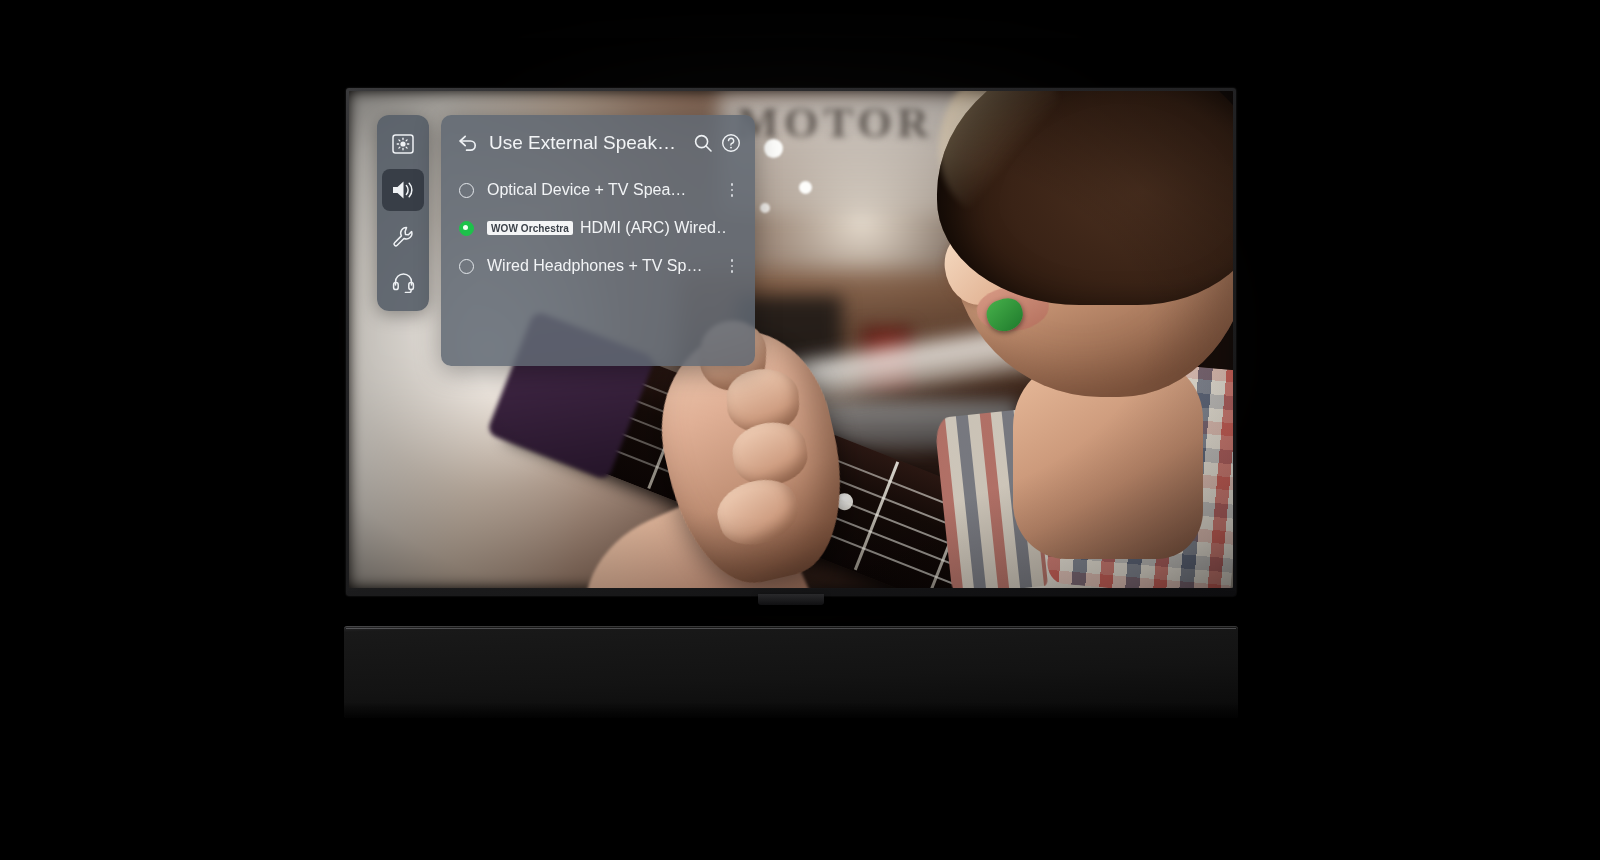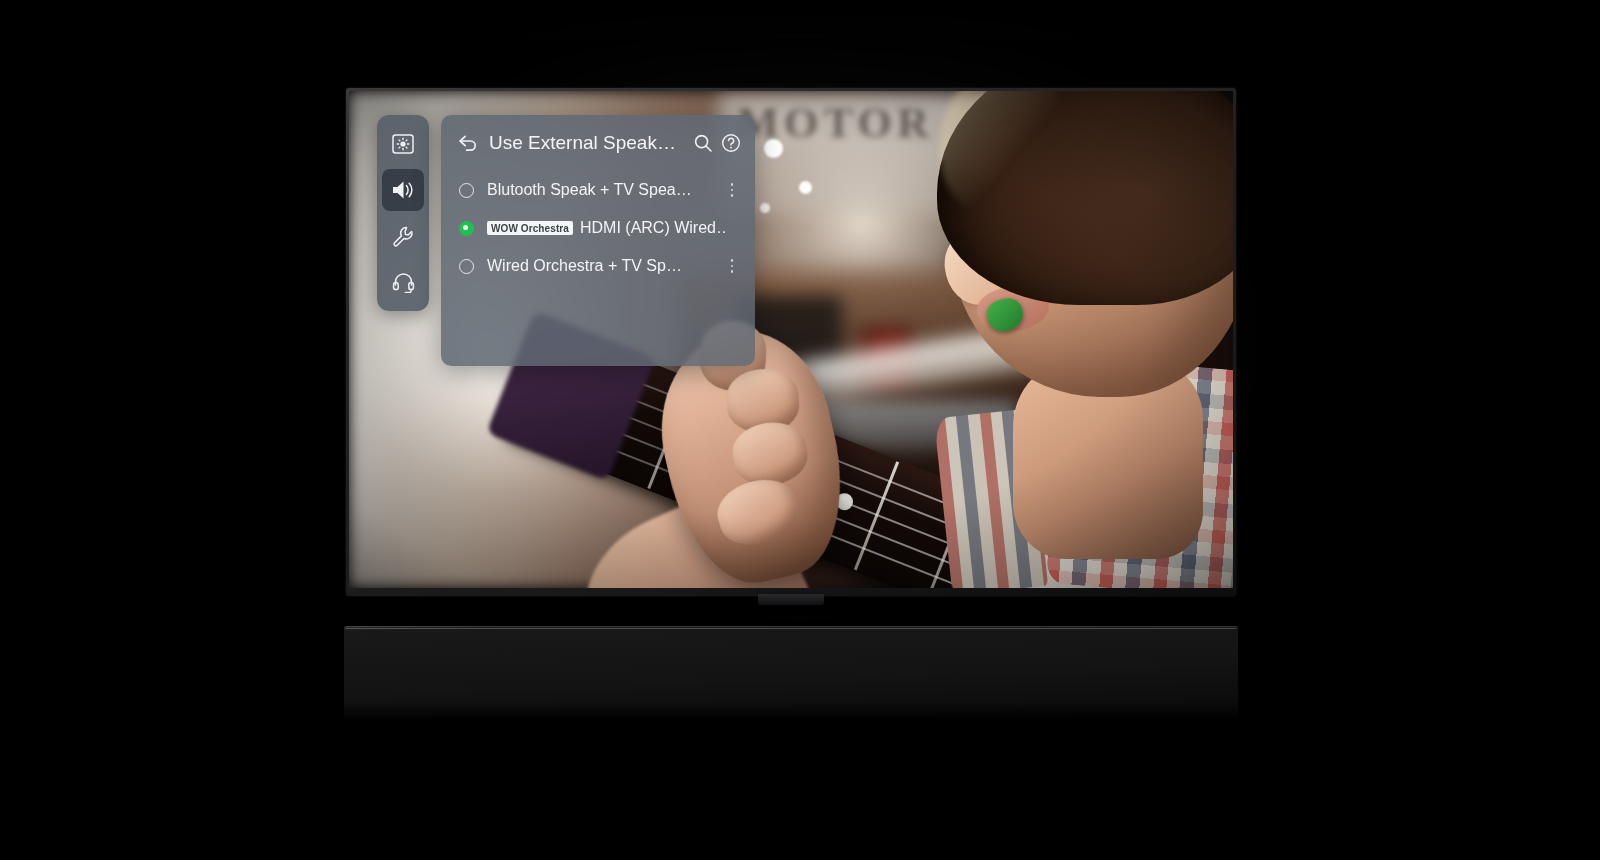--- a/index.html
+++ b/index.html
@@ -451,21 +451,21 @@
                 <path d="M7.5 7.6 a2.6 2.6 0 1 1 3.2 2.8 c-0.7 0.3 -0.8 0.8 -0.8 1.6" fill="none" stroke="#eef1f4" stroke-width="1.4" stroke-linecap="round"></path>
                 <circle cx="10" cy="14.6" r="0.95" fill="#eef1f4"></circle>
               </svg>
             </span>
           </div>
 
           <div class="list">
 
             <div class="row">
               <span class="radio"></span>
-              <span class="row-label">Blutooth Speak + TV Spea…</span>
+              <span class="row-label">Optical Device + TV Spea…</span>
               <span class="kebab">
                   <i></i>
                   <i></i>
                   <i></i>
                 </span>
             </div>
 
 
             <div class="row">
               <span class="radio on"></span>
@@ -473,21 +473,21 @@
               <span class="row-label">HDMI (ARC) Wired…</span>
               <span class="kebab hidden">
                   <i></i>
                   <i></i>
                   <i></i>
                 </span>
             </div>
 
             <div class="row">
               <span class="radio"></span>
-              <span class="row-label">Wired Orchestra + TV Sp…</span>
+              <span class="row-label">Wired Headphones + TV Sp…</span>
               <span class="kebab">
                   <i></i>
                   <i></i>
                   <i></i>
                 </span>
             </div>
 
           </div>
         </div>
 

